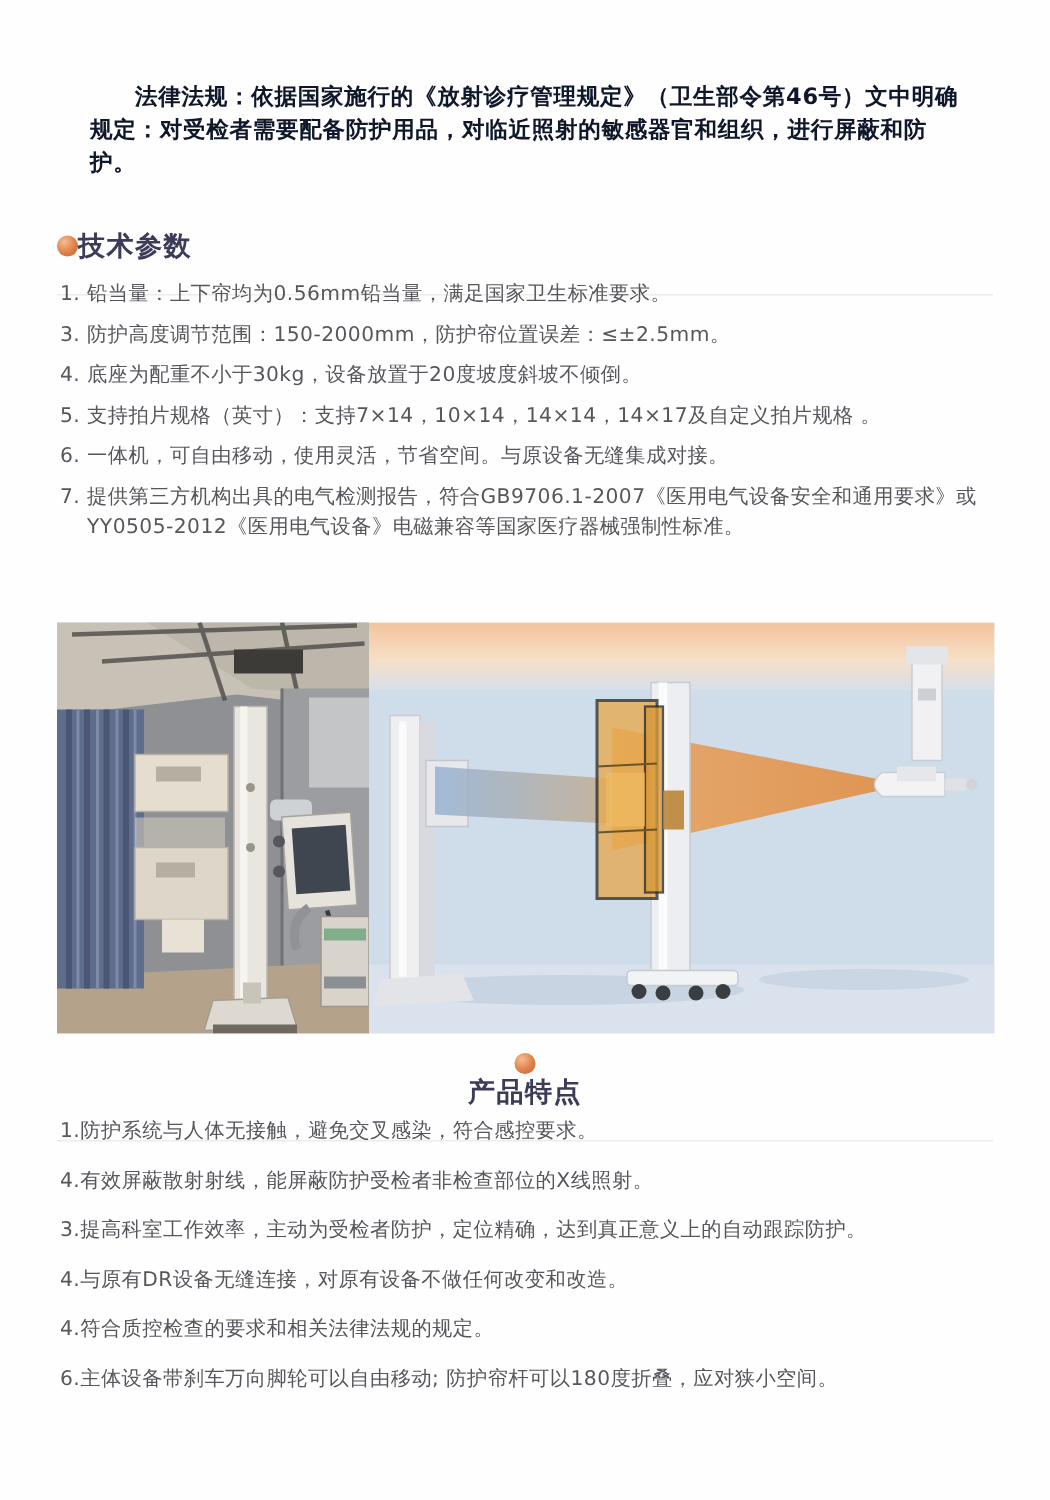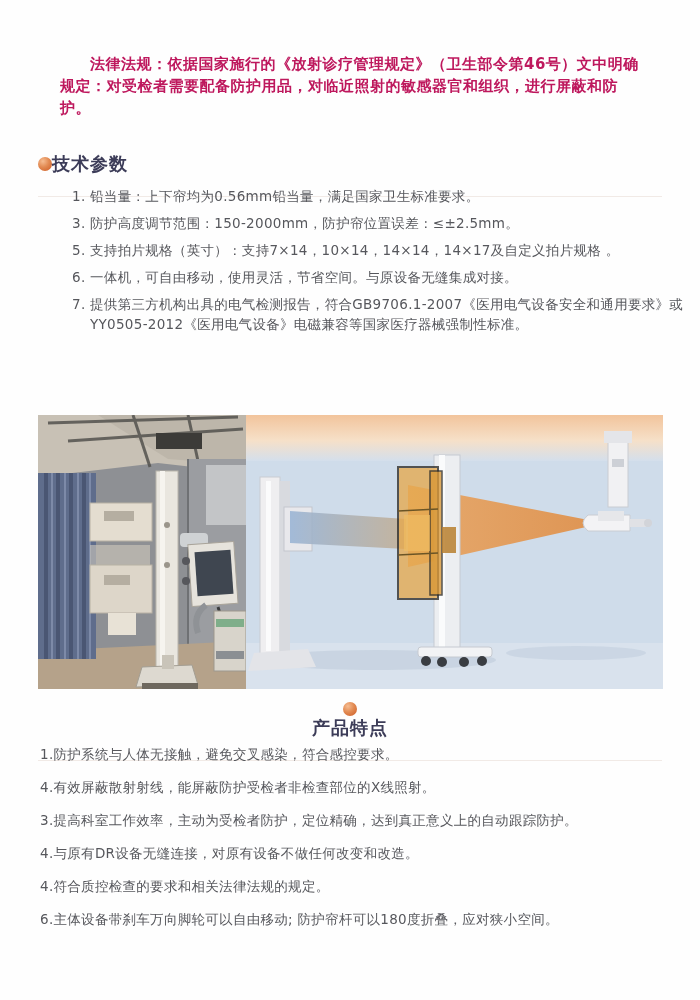--- a/index.html
+++ b/index.html
@@ -10,21 +10,21 @@
     position: relative;
     font-family: "DejaVu Sans", "Liberation Sans", sans-serif;
     overflow: hidden;
   }
   .page { position: absolute; inset: 0; background: #fefefe; }
 
   
   .legal {
     position: absolute;
     left: 60px; top: 53px; width: 586px;
-    color: #be185d;
+    color: #0f172a;
     font-weight: bold;
     font-size: 15px;
     line-height: 22px;
     text-indent: 2em;
     letter-spacing: 0.5px;
   }
 
   
   .section-header {
     position: absolute;
@@ -46,21 +46,20 @@
   #tech-header { top: 152px; }
   #features-header { top: 702px; flex-direction: column; }
 
   
   .tech-list {
     position: absolute;
     left: 40px; top: 186px; width: 625px;
     list-style: none;
     color: #56575c;
     font-size: 13.5px;
-    margin-left: 32px;
   }
   .tech-list li {
     line-height: 20px;
     margin-bottom: 7px;
     padding-left: 18px;
     text-indent: -18px;
     letter-spacing: 0.3px;
   }
 
   
@@ -95,20 +94,21 @@
   <p class="legal">法律法规：依据国家施行的《放射诊疗管理规定》（卫生部令第46号）文中明确规定：对受检者需要配备防护用品，对临近照射的敏感器官和组织，进行屏蔽和防护。</p>
 
   <div class="section-header" id="tech-header">
     <span class="dot"></span>
     <span class="title">技术参数</span>
   </div>
 
   <ul class="tech-list">
     <li>1. 铅当量：上下帘均为0.56mm铅当量，满足国家卫生标准要求。</li>
     <li>3. 防护高度调节范围：150-2000mm，防护帘位置误差：≤±2.5mm。</li>
+    <li>4. 底座为配重不小于30kg，设备放置于20度坡度斜坡不倾倒。</li>
     <li>5. 支持拍片规格（英寸）：支持7×14，10×14，14×14，14×17及自定义拍片规格 。</li>
     <li>6. 一体机，可自由移动，使用灵活，节省空间。与原设备无缝集成对接。</li>
     <li>7. 提供第三方机构出具的电气检测报告，符合GB9706.1-2007《医用电气设备安全和通用要求》或YY0505-2012《医用电气设备》电磁兼容等国家医疗器械强制性标准。</li>
   </ul>
 
   <div class="images-row">
 
     <div class="photo-wrap">
       <svg width="208" height="274" viewBox="0 0 208 274" xmlns="http://www.w3.org/2000/svg">
 

